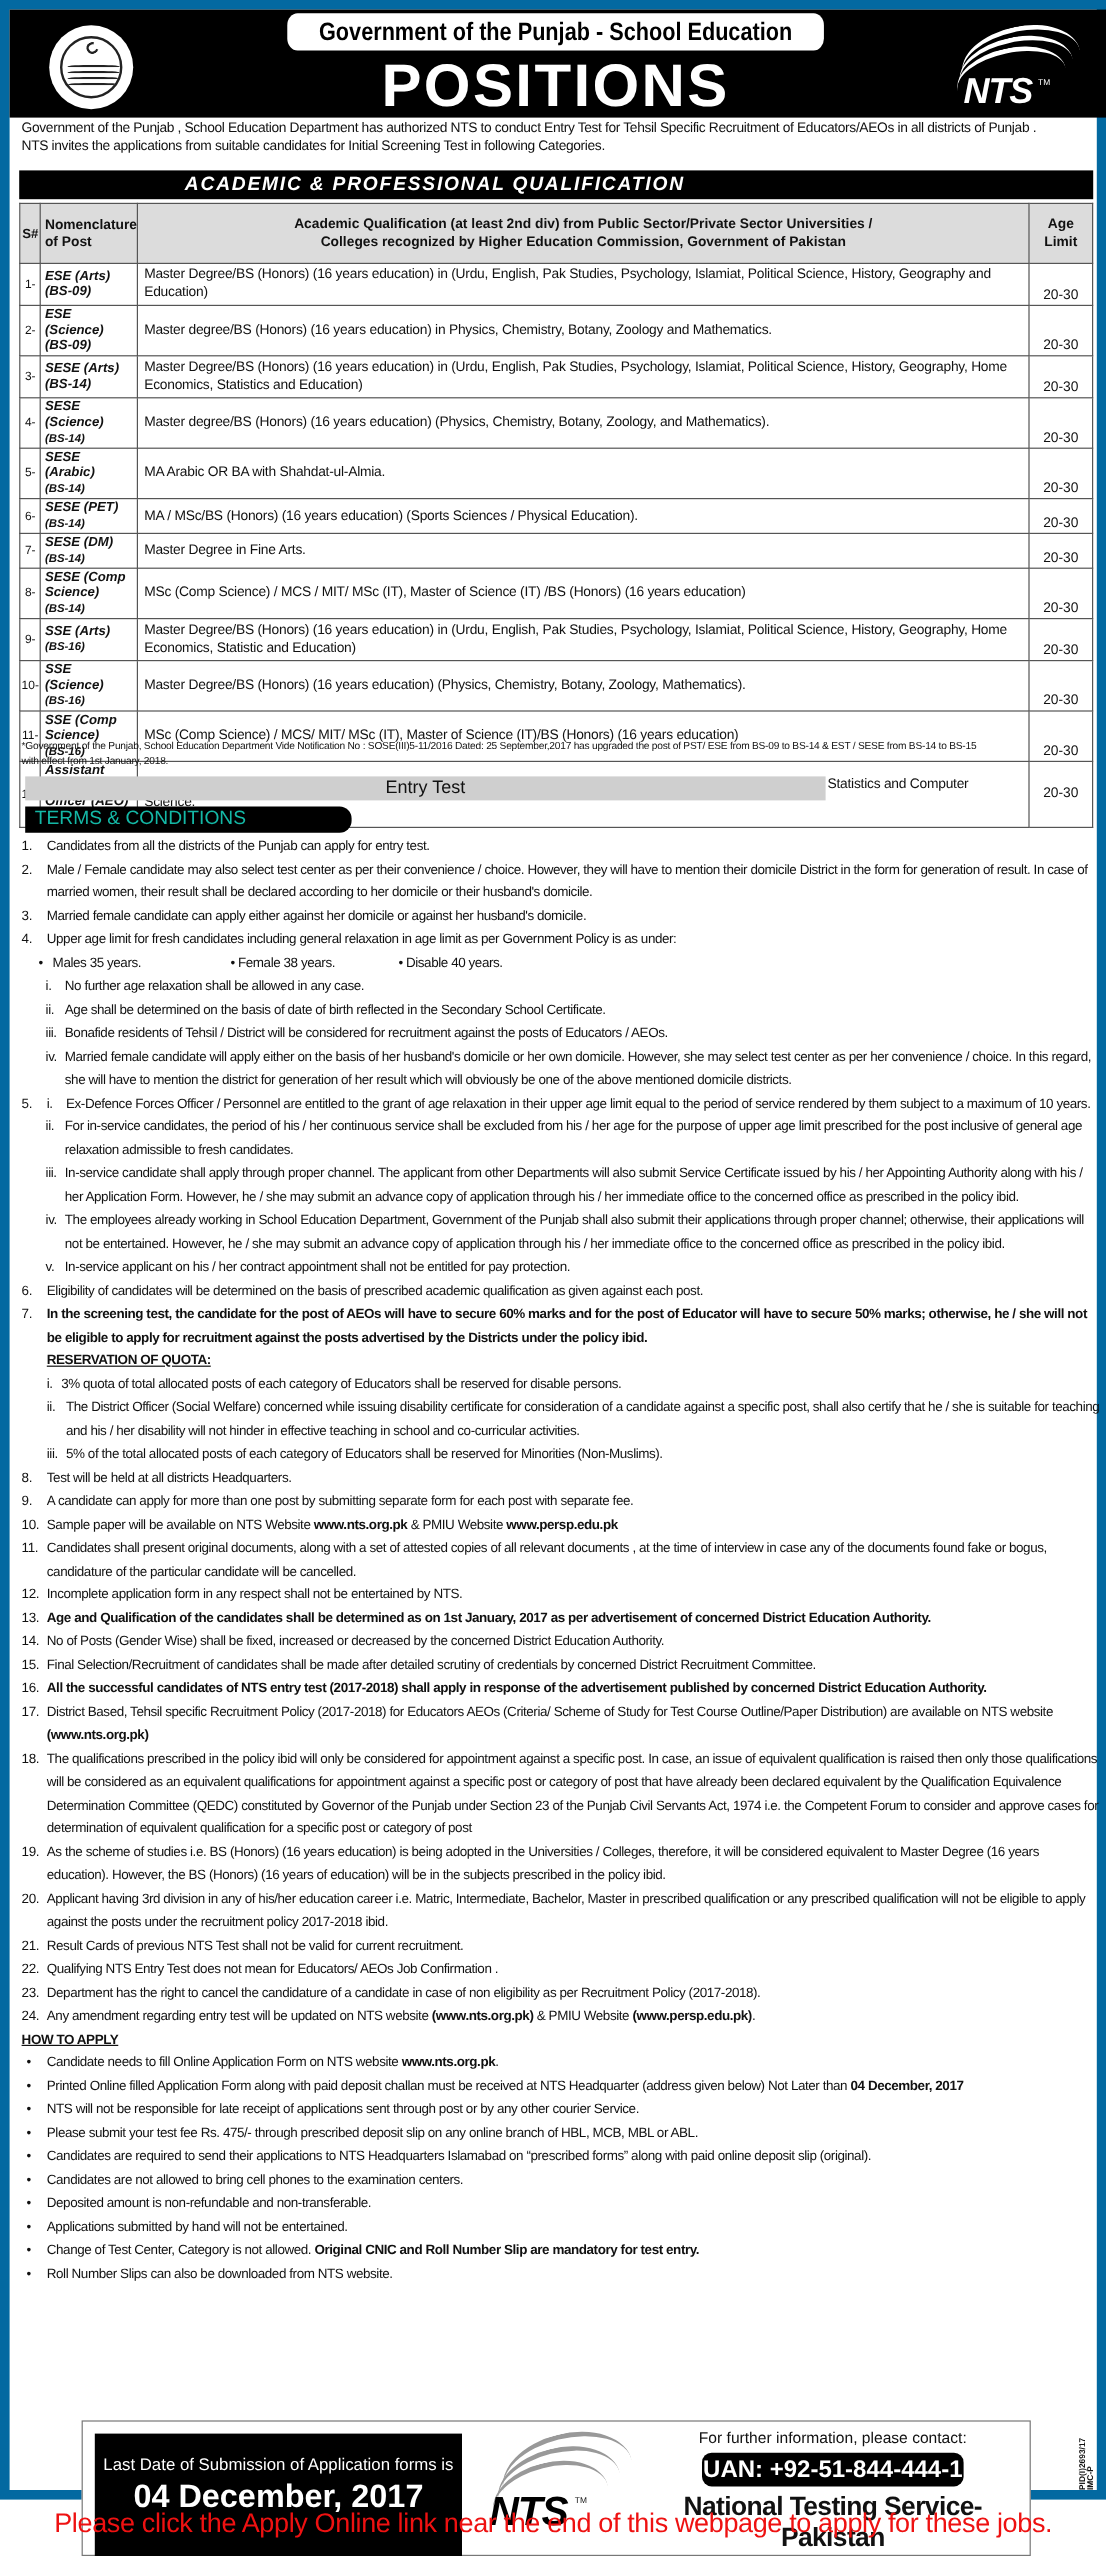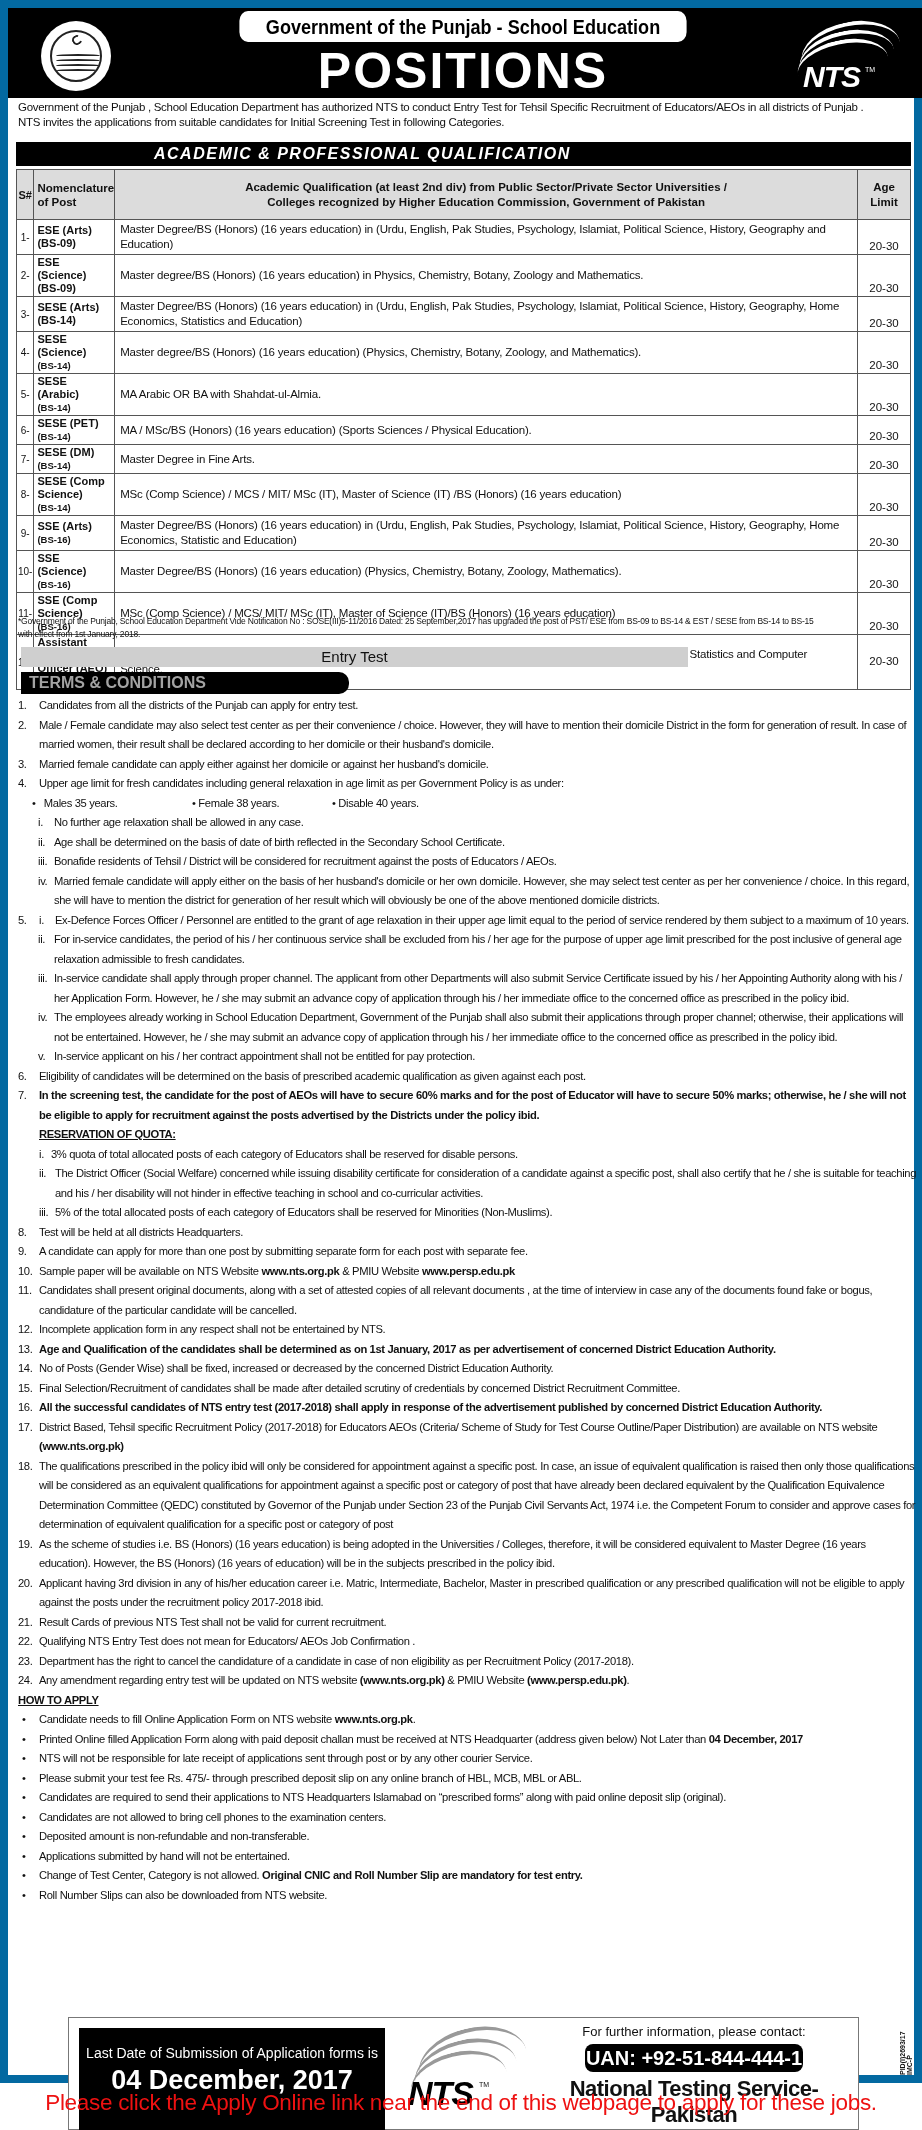--- a/index.html
+++ b/index.html
@@ -26,28 +26,28 @@
   .section-bar { position: absolute; left: 8px; top: 134px; width: 895px; height: 24px; background: #000; color: #fff; font-weight: bold; font-size: 16px; letter-spacing: 1.5px; padding-left: 138px; line-height: 24px; font-style: italic; }
 
   table.quals { position: absolute; left: 8px; top: 161px; width: 895px; border-collapse: collapse; font-size: 11.5px; }
   table.quals th, table.quals td { border: 1px solid #555; vertical-align: middle; }
   table.quals th { background: #dcdcdc; font-weight: bold; height: 50px; font-size: 11.5px; }
   table.quals th.sno { width: 13px; font-size: 11px; }
   table.quals th.post { width: 53px; text-align: left; padding-left: 3px; line-height: 14px; }
   table.quals th.qual { text-align: center; line-height: 15px; }
   table.quals th.age { width: 53px; text-align: center; line-height: 15px; }
   table.quals td.sno { text-align: center; font-size: 10px; padding: 0 1px; }
-  table.quals td.post { font-weight: bold; line-height: 13px; padding: 1px 3px; font-size: 11px; }
+  table.quals td.post { font-weight: bold; line-height: 13px; padding: 1px 3px; font-size: 11px; font-style: italic; }
   table.quals td.qual { padding: 2px 5px; line-height: 15px; letter-spacing: -0.2px; }
   table.quals td.age { text-align: center; vertical-align: bottom; padding-bottom: 2px; }
   .bs { font-size: 9.5px; }
 
   .footnote { position: absolute; left: 10px; top: 607px; width: 900px; font-size: 8.5px; line-height: 13px; letter-spacing: -0.2px; }
   .entry-bar { position: absolute; left: 13px; top: 639px; width: 667px; height: 20px; background: #cfcfcf; text-align: center; font-weight: normal; font-size: 15px; line-height: 20px; }
-  .terms-tab { position: absolute; left: 13px; top: 664px; width: 328px; height: 22px; background: #000; color: #a3a3a3; font-weight: bold; font-size: 16px; line-height: 22px; padding-left: 8px; border-top-right-radius: 10px; border-bottom-right-radius: 10px; }
+  .terms-tab { position: absolute; left: 13px; top: 664px; width: 272px; height: 22px; background: #000; color: #14b8a6; font-weight: normal; font-size: 16px; line-height: 22px; padding-left: 8px; border-top-right-radius: 10px; border-bottom-right-radius: 10px; }
 
   .terms { position: absolute; left: 10px; top: 688px; width: 900px; font-size: 11.2px; letter-spacing: -0.35px; color: #111; }
   .terms .item { display: flex; line-height: 19.5px; }
   .terms .num { width: 21px; flex-shrink: 0; }
   .terms .sub { padding-left: 20px; }
   .terms .rn { width: 16px; flex-shrink: 0; display: inline-block; }
   .terms .bold { font-weight: bold; }
   .terms .u { text-decoration: underline; font-weight: bold; }
   .ages { display: flex; padding-left: 14px; line-height: 19.5px; }
   .ages span { display: inline-block; }

